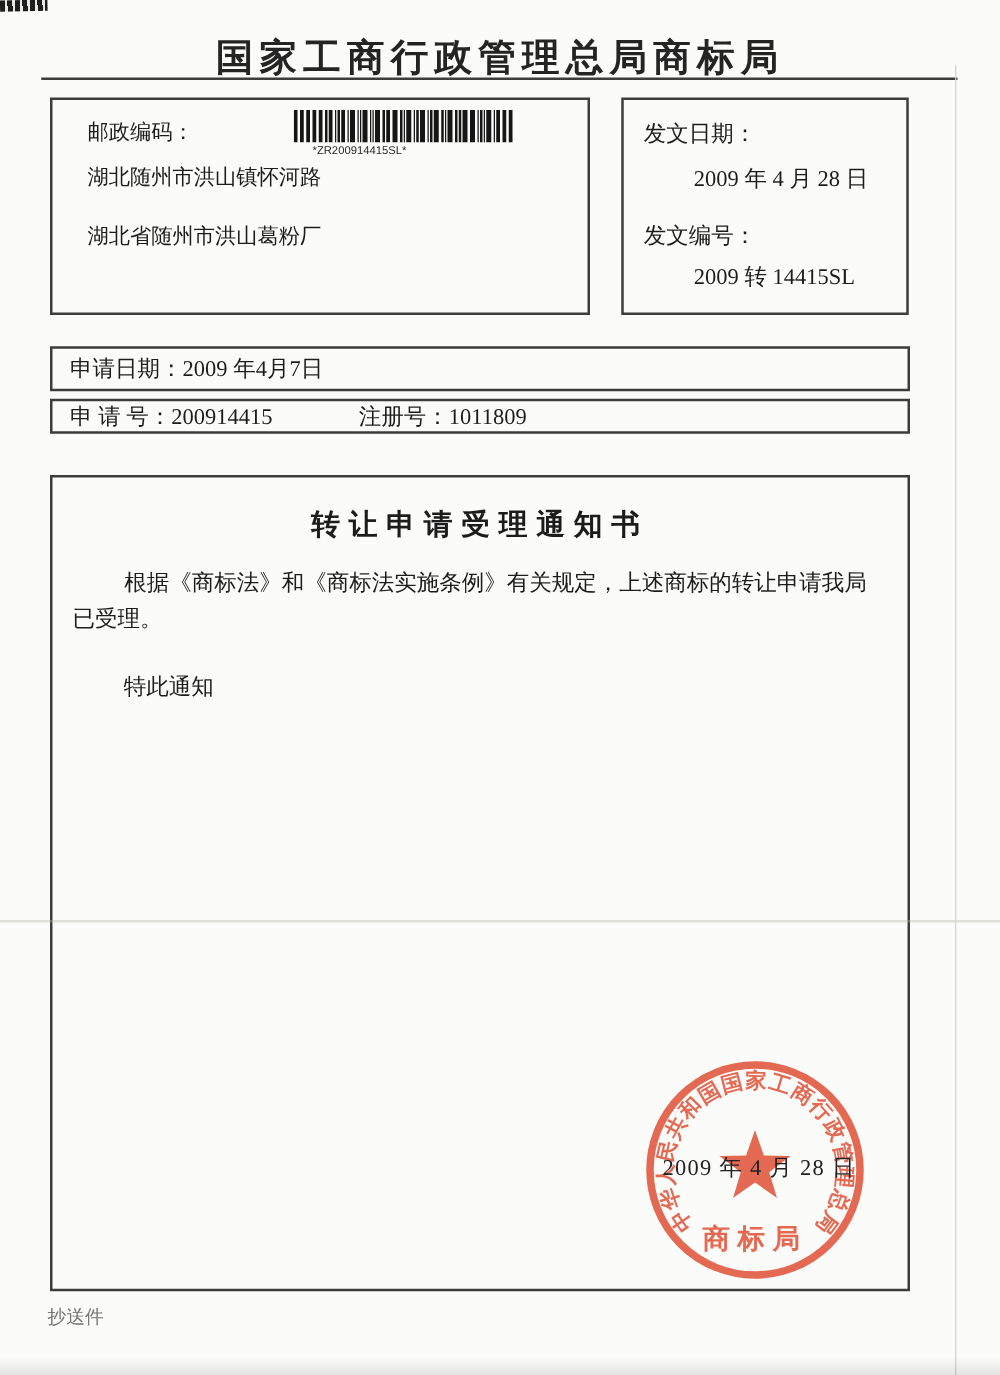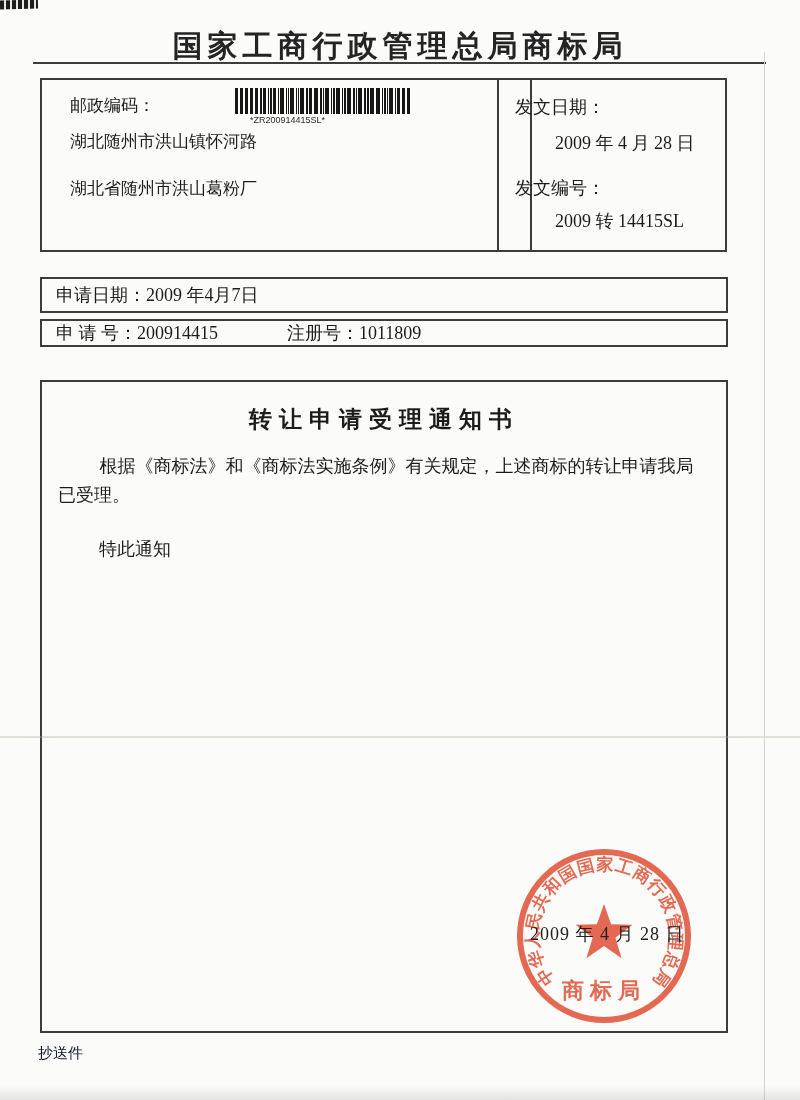--- a/index.html
+++ b/index.html
@@ -15,21 +15,21 @@
 
   
   .doc-title {
     top:26px; left:0; width:100%;
     text-align:center; font-size:30px; font-weight:bold;
     letter-spacing:5px; color:#242424;
   }
   .title-rule { top:62px; left:33px; width:733px; height:2px; background:#3d3d3d; }
 
   
-  .addr-box { left:40px; top:78px; width:492px; height:174px; border:2px solid #3c3c3c; }
+  .addr-box { left:40px; top:78px; width:432px; height:174px; border:2px solid #3c3c3c; }
   .postal-label { left:28px; top:14px; font-size:17px; }
   .barcode { left:193px; top:8px; width:204px; height:26px; overflow:hidden; white-space:nowrap; }
   .barcode i { display:inline-block; height:100%; background:#161616; }
   .barcode-text { left:208px; top:35px; width:204px; 
     font-size:9px; font-family:"Liberation Sans","DejaVu Sans",sans-serif; color:#2a2a2a; }
   .addr-line1 { left:28px; top:50px; font-size:17px; }
   .addr-line2 { left:28px; top:97px; font-size:17px; }
 
   
   .issue-box { left:497px; top:78px; width:230px; height:174px; border:2px solid #3c3c3c; }
@@ -56,21 +56,21 @@
   
   .seal { left:514px; top:846px; width:180px; height:180px; opacity:0.9; }
   .seal .ring   { fill:none; stroke:var(--seal,#e25a42); stroke-width:6; }
   .seal .star   { fill:var(--seal,#e25a42); }
   .seal .rtext  { fill:var(--seal,#e25a42); font-size:17px; font-weight:bold; letter-spacing:1px;
                   font-family:"Liberation Serif","DejaVu Serif",serif; }
   .seal .btext  { fill:var(--seal,#e25a42); font-size:22px; font-weight:bold; letter-spacing:6px;
                   font-family:"Liberation Serif","DejaVu Serif",serif; }
   .stamp-date { left:530px; top:922px; font-size:18px; letter-spacing:1px; color:#222; white-space:nowrap; }
 
-  .footer-note { left:38px; top:1044px; font-size:15px; color:#0f172a; }
+  .footer-note { left:38px; top:1044px; font-size:15px; color:#737373; }
 
   
   .mark-topleft { left:0; top:0; width:38px; height:9px;
     background:repeating-linear-gradient(90deg,#1d1d1d 0 4px,#e8e8e6 4px 6px);
     transform:rotate(-1.5deg); }
   .crease { left:0; top:736px; width:800px; height:2px; background:rgba(175,175,162,0.35); }
   .edge-line { left:764px; top:52px; width:1px; height:1048px; background:#d3d3cc; }
   .bottom-shade { left:0; top:1086px; width:800px; height:14px;
     background:linear-gradient(180deg,rgba(0,0,0,0) 0%,rgba(120,120,112,0.18) 100%); }
 </style>

